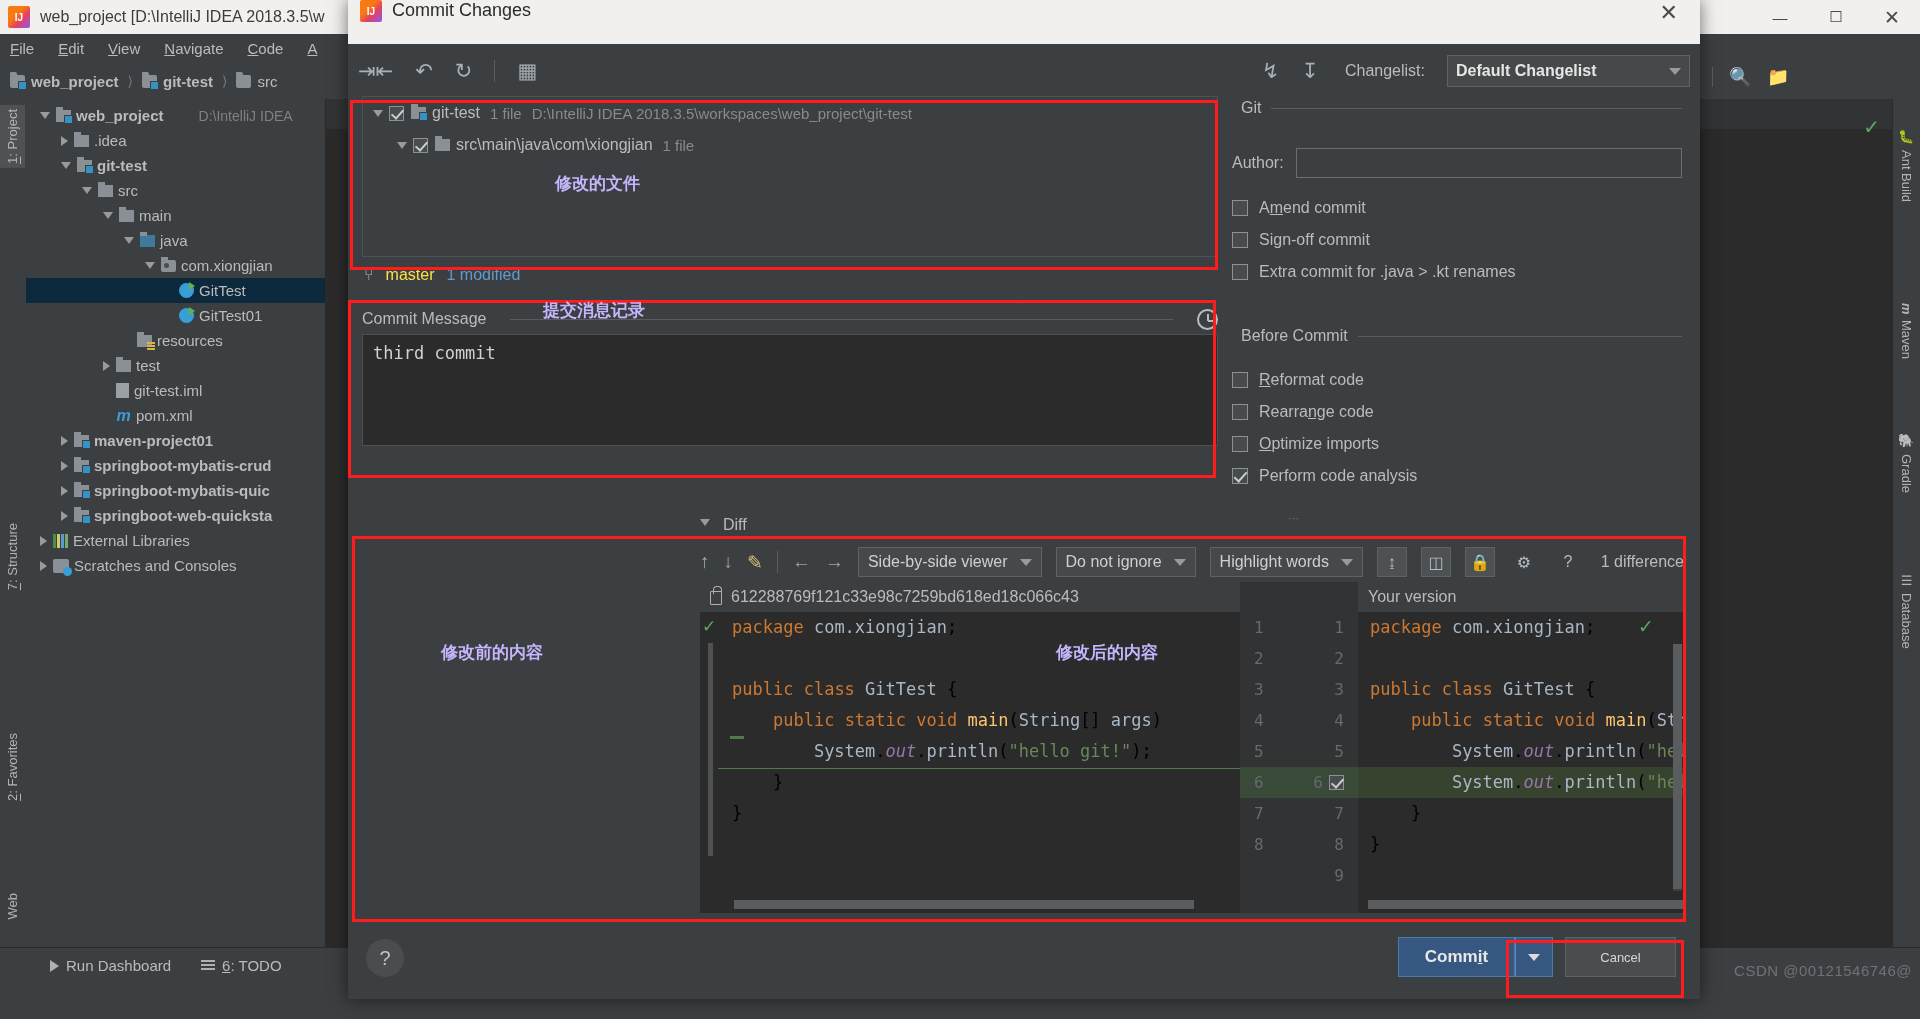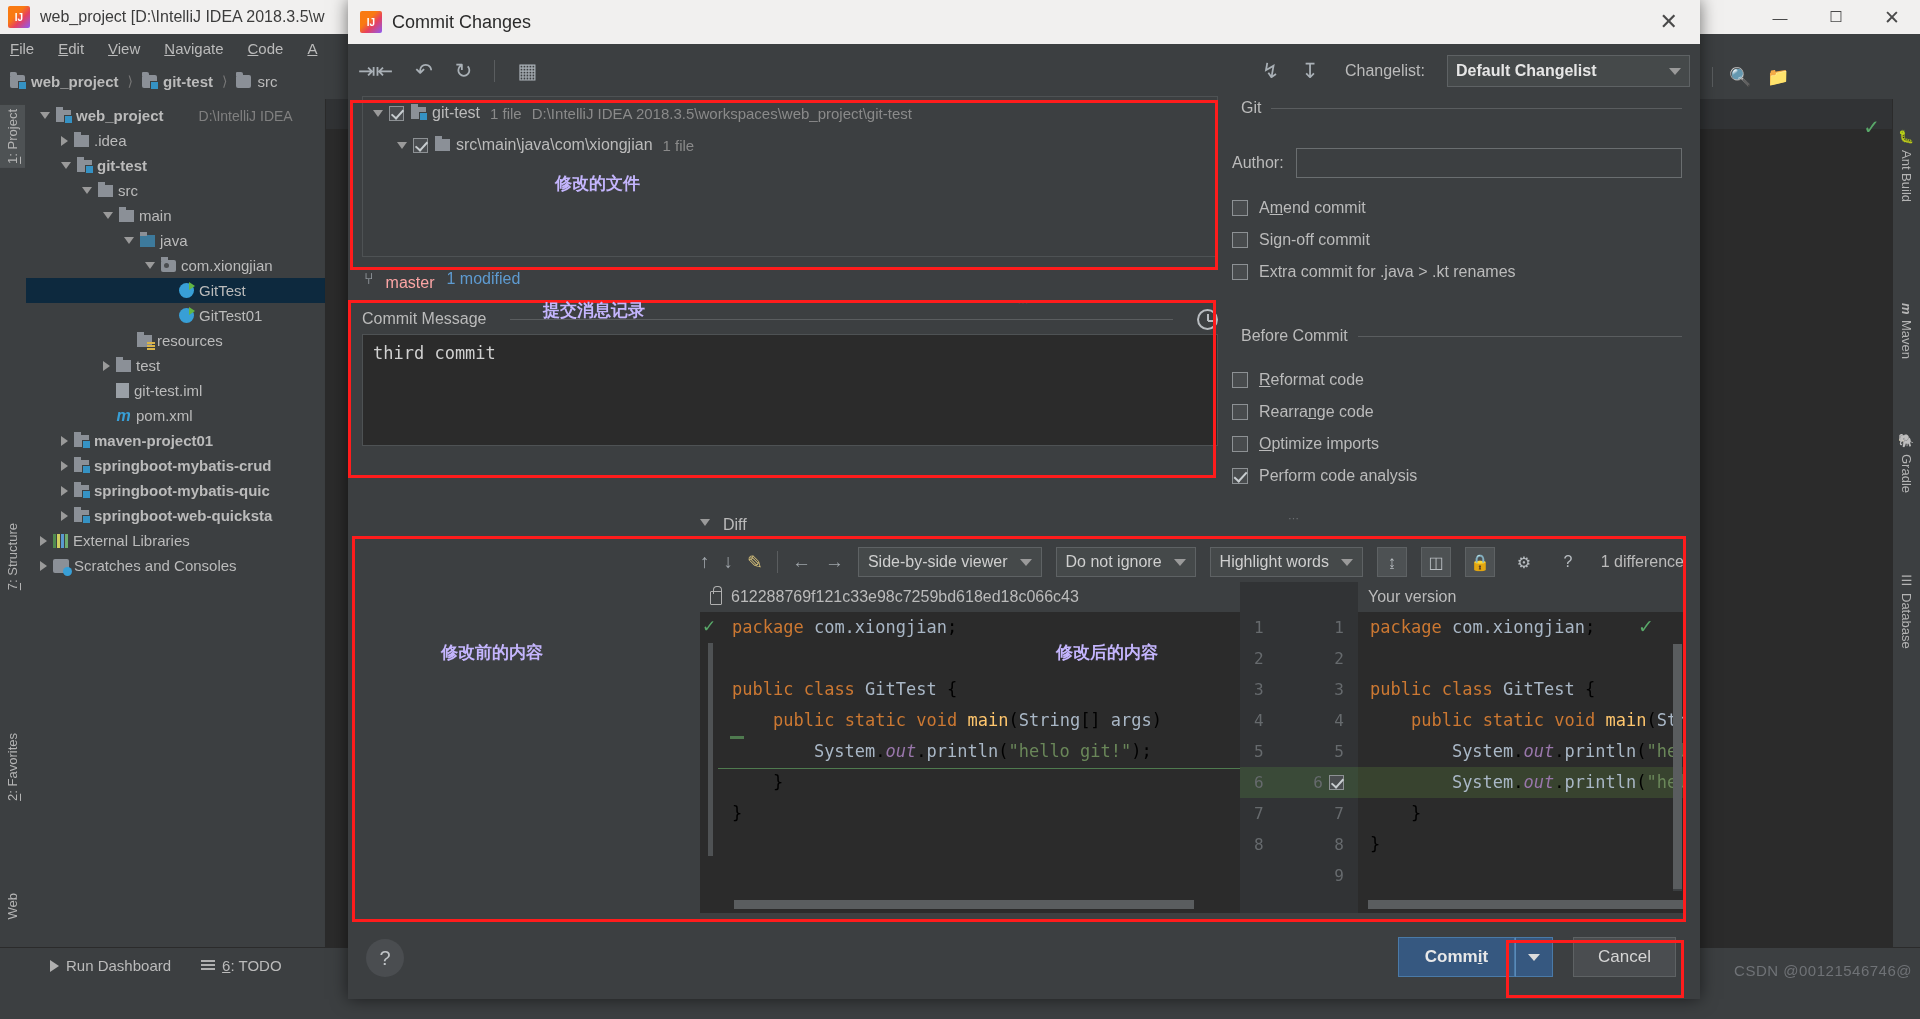--- a/index.html
+++ b/index.html
@@ -116,21 +116,21 @@
       font-size:15px;color:#bbbbbb;}
   .clockico{width:16px;height:16px;border:1.6px solid #b0b0b0;border-radius:50%;position:relative;}
   .clockico::after{content:"";position:absolute;left:6px;top:3px;width:1.5px;height:5px;background:#b0b0b0;}
 
   
   .watermark{position:absolute; right:8px; bottom:40px; font-size:15px; color:#6f7276; letter-spacing:.5px;}
 
   
   #dialog { position:absolute; left:348px; top:0; width:1352px; height:999px;
      background:#3c3f41; box-shadow:0 0 16px rgba(0,0,0,.55); }
-  .dlg-title { height:44px; background:#f1f0ef; display:flex; align-items:center; padding:0 12px; }
+  .dlg-title { height:44px; background:#f1f0ef; display:flex; align-items:flex-start; padding:0 12px; }
   .dlg-title .t { font-size:18px; color:#2b2b2b; margin-left:10px; }
   .dlg-close { margin-left:auto; font-size:22px; color:#4a4a4a; padding:0 10px; }
 
   .dlg-body{position:absolute;left:0;top:44px;right:0;bottom:0;background:#3c3f41;}
 
   .dlg-toolbar{position:absolute;left:10px;top:6px;right:10px;height:42px;display:flex;align-items:center;gap:22px;}
   .tb-ico{color:#a9b0b6;font-size:21px;display:flex;align-items:center;}
   .tb-sep{width:1px;height:22px;background:#5a5d5f;}
   .changelist-lbl{font-size:16px;color:#bbbbbb;margin-left:auto;}
   .changelist-sel{width:243px;height:32px;background:#45494a;border:1px solid #5e6264;
@@ -145,21 +145,21 @@
   .frow.sel{background:#0d293e;}
   .chk{width:15px;height:15px;border:1px solid #8d9194;background:#4a4d50;position:relative;flex:none;margin-right:7px;}
   .chk.on::after{content:"";position:absolute;left:4px;top:0px;width:5px;height:10px;border:solid #c8cdd0;
      border-width:0 2px 2px 0;transform:rotate(42deg);}
   .fdim{color:#8a8a8a;margin-left:10px;font-size:15px;}
   .ico-javafile{width:16px;height:16px;background:#8b9097;flex:none;position:relative;border-radius:1px;}
   .ico-javafile::after{content:"J";position:absolute;left:1px;bottom:-2px;font-size:9px;color:#389fd6;font-weight:bold;background:#3c3f41;padding:0 1px;}
 
   .branchrow{position:absolute;left:16px;top:222px;display:flex;align-items:center;gap:12px;font-size:16px;}
   .branch-ico{color:#a9b0b6;font-size:16px;}
-  .branch-name{color:#fca5a5;margin-top:8px;}
+  .branch-name{color:#fde047;}
   .branch-mod{color:#5e9bd1;}
 
   .gripper{position:absolute;left:0;right:0;top:252px;text-align:center;color:#6d7174;font-size:11px;letter-spacing:2px;}
 
   
   .cmbox{position:absolute;left:14px;top:262px;width:856px;height:146px;}
   .cm-head{display:flex;align-items:center;gap:24px;height:26px;}
   .cm-title{font-size:16px;color:#bbbbbb;}
   .cm-line{flex:1;height:1px;background:#5a5d5f;}
   .cm-clock{width:21px;height:21px;border:2px solid #b8bcc0;border-radius:50%;position:relative;flex:none;}
@@ -231,22 +231,22 @@
   .dlg-footer{position:absolute;left:0;right:0;bottom:0;height:82px;background:#3c3f41;}
   .helpbtn{position:absolute;left:18px;top:22px;width:38px;height:38px;border-radius:50%;background:#4a4d50;
      color:#c0c4c7;display:flex;align-items:center;justify-content:center;font-size:20px;}
   .commitbtn{position:absolute;right:185px;top:20px;width:117px;height:40px;background:#365880;
      border:1px solid #4a7aa8;color:#e8e8e8;font-size:17px;font-weight:bold;display:flex;align-items:center;
      justify-content:center;}
   .commit-split{position:absolute;right:147px;top:20px;width:38px;height:40px;background:#365880;
      border:1px solid #4a7aa8;border-left:1px solid #5a8ab8;display:flex;align-items:center;justify-content:center;}
   .commit-split .caret{width:0;height:0;border-left:6px solid transparent;border-right:6px solid transparent;
      border-top:7px solid #dcdcdc;}
-  .cancelbtn{position:absolute;right:24px;top:20px;width:103px;height:40px;background:#4a4d50;
-     border:1px solid #5e6264;color:#d6d6d6;font-size:17px;display:flex;align-items:center;justify-content:center;}
+  .cancelbtn{position:absolute;right:24px;top:20px;width:111px;height:40px;background:#4a4d50;
+     border:1px solid #5e6264;color:#d6d6d6;font-size:13px;display:flex;align-items:center;justify-content:center;}
 
   
   .redbox{position:absolute;border:3px solid #ff1c1c;pointer-events:none;}
   .cnlabel{position:absolute;color:#c4b5fd;font-size:17px;font-weight:bold;
      font-family:"DejaVu Sans",sans-serif;white-space:nowrap;}
 </style>
 </head>
 <body>
 
 <div id="ide">

